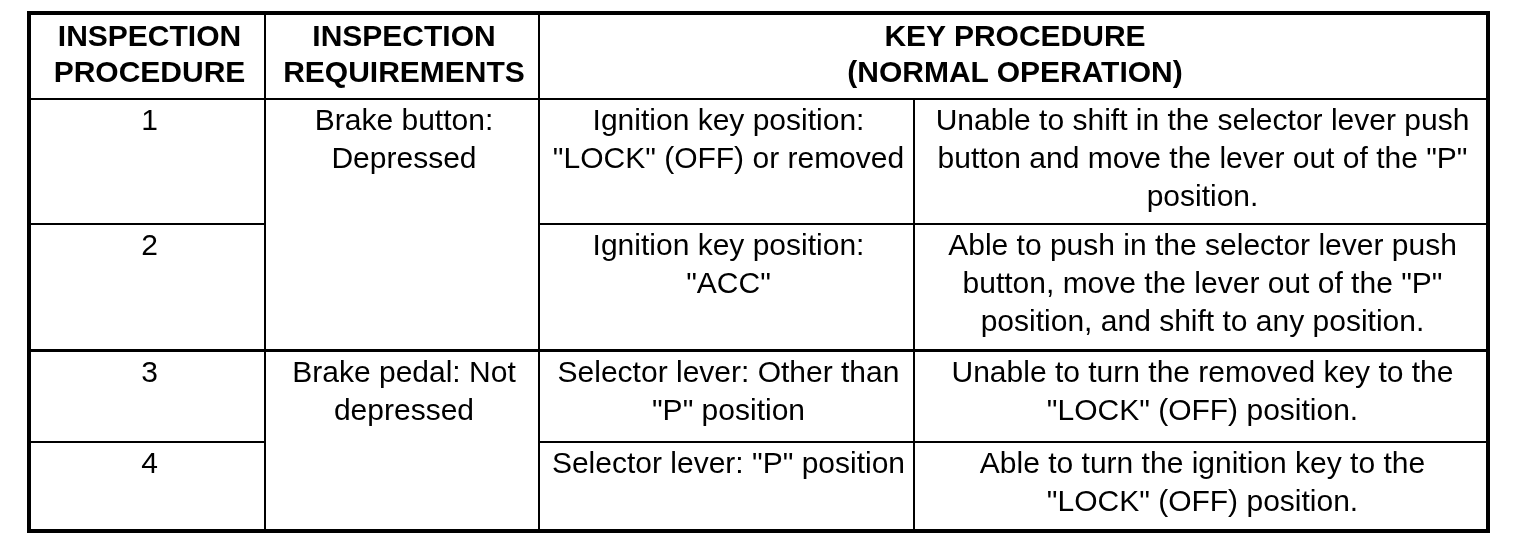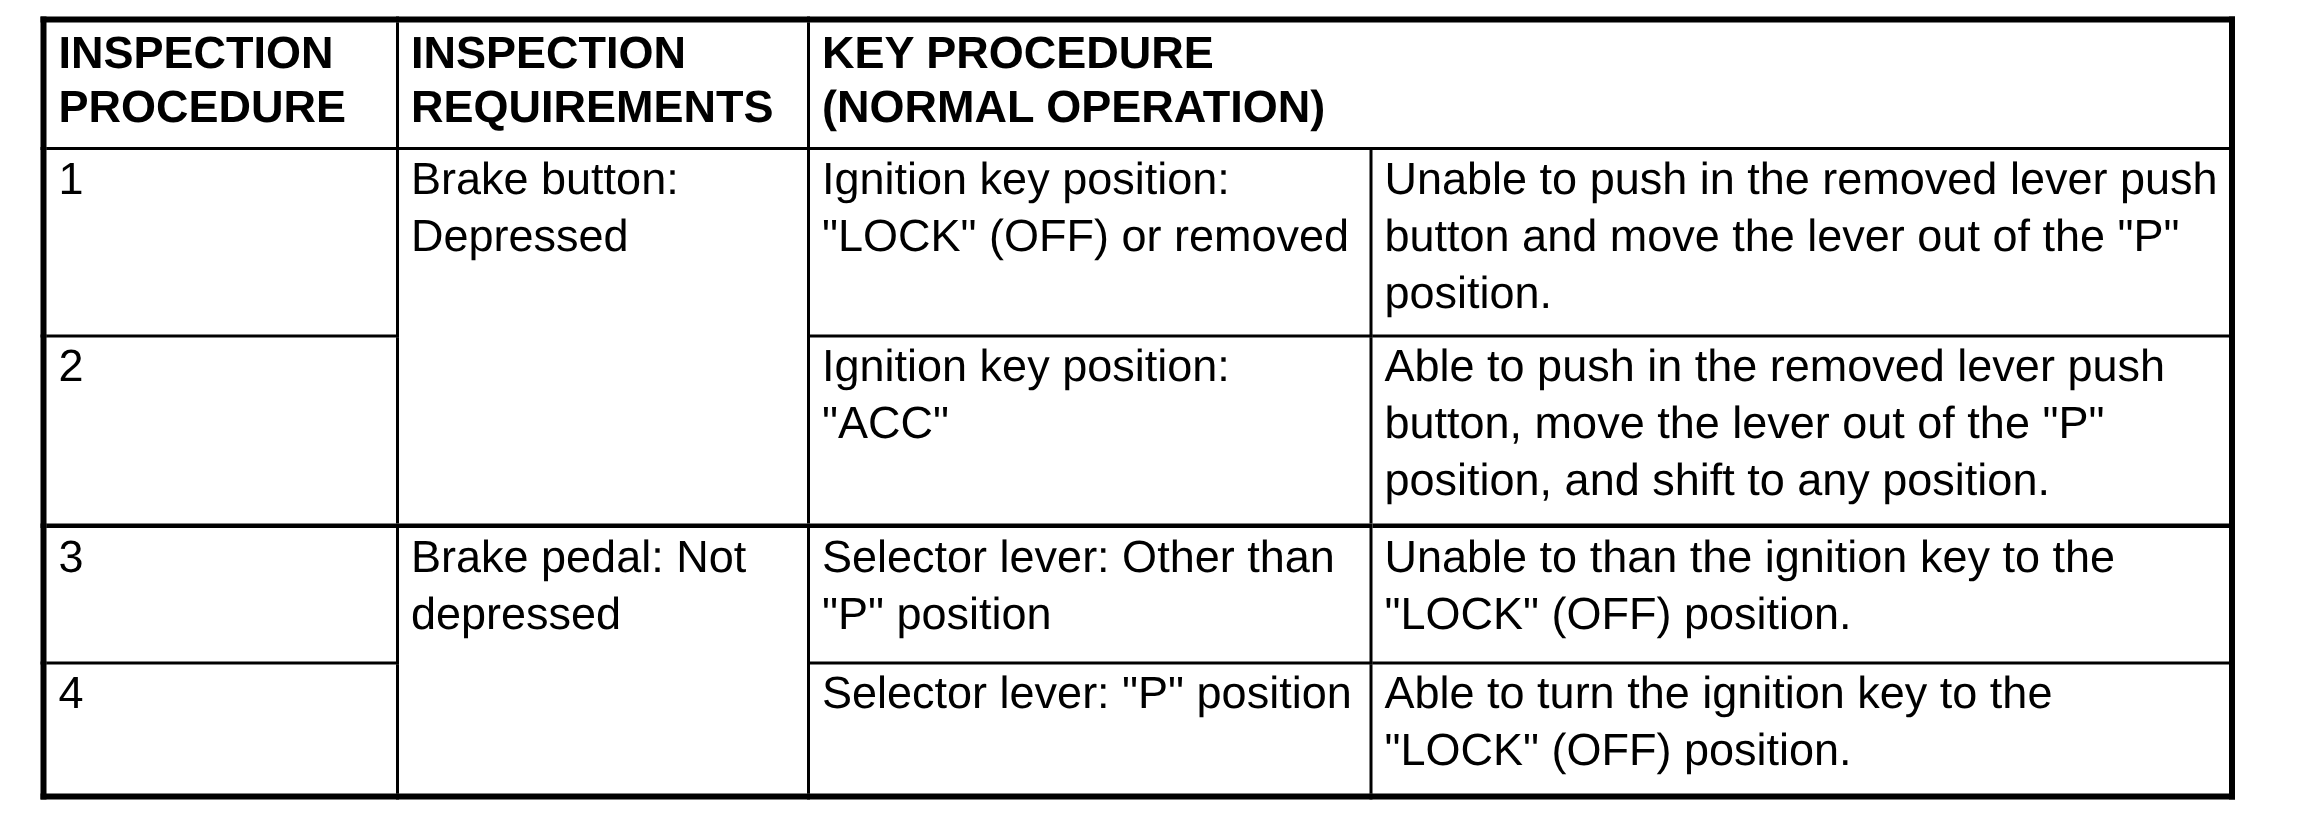--- a/index.html
+++ b/index.html
@@ -22,21 +22,21 @@
     border: 4px solid #000000;
     background: #ffffff;
   }
   col.c1 { width: 236px; }
   col.c2 { width: 274px; }
   col.c3 { width: 375px; }
   col.c4 { width: 574px; }
   th, td {
     border: 2px solid #000000;
     vertical-align: top;
-    text-align: left;
+    text-align: center;
     color: #000000;
     white-space: pre-line;
     overflow: hidden;
     font-family: "Liberation Sans", "DejaVu Sans", sans-serif;
   }
   th {
     font-size: 30px;
     line-height: 36px;
     font-weight: bold;
     padding: 3px 4px 0 8px;
@@ -75,39 +75,39 @@
 (NORMAL OPERATION)</th>
       </tr>
     </thead>
     <tbody>
       <tr class="r1">
         <td>1</td>
         <td rowspan="2">Brake button:
 Depressed</td>
         <td>Ignition key position:
 "LOCK" (OFF) or removed</td>
-        <td>Unable to push in the removed lever push
+        <td>Unable to shift in the selector lever push
 button and move the lever out of the "P"
 position.</td>
       </tr>
       <tr class="r2">
         <td>2</td>
         <td>Ignition key position:
 "ACC"</td>
-        <td>Able to push in the removed lever push
+        <td>Able to push in the selector lever push
 button, move the lever out of the "P"
 position, and shift to any position.</td>
       </tr>
       <tr class="r3">
         <td>3</td>
         <td rowspan="2">Brake pedal: Not
 depressed</td>
         <td>Selector lever: Other than
 "P" position</td>
-        <td>Unable to than the ignition key to the
+        <td>Unable to turn the removed key to the
 "LOCK" (OFF) position.</td>
       </tr>
       <tr class="r4">
         <td>4</td>
         <td>Selector lever: "P" position</td>
         <td>Able to turn the ignition key to the
 "LOCK" (OFF) position.</td>
       </tr>
     </tbody>
   </table>

